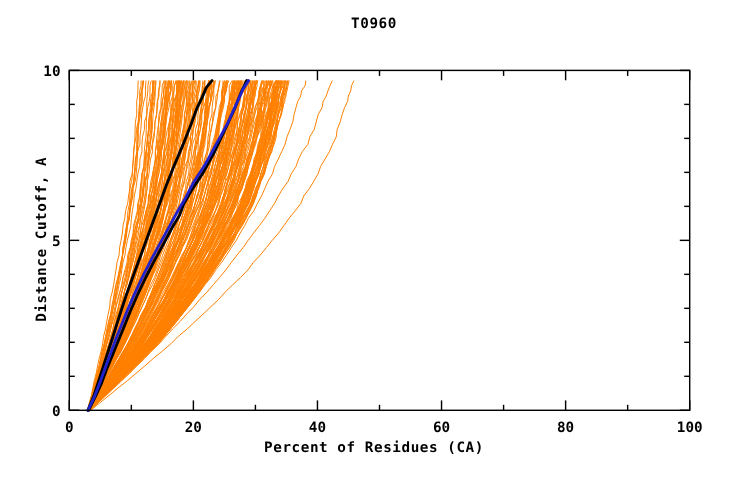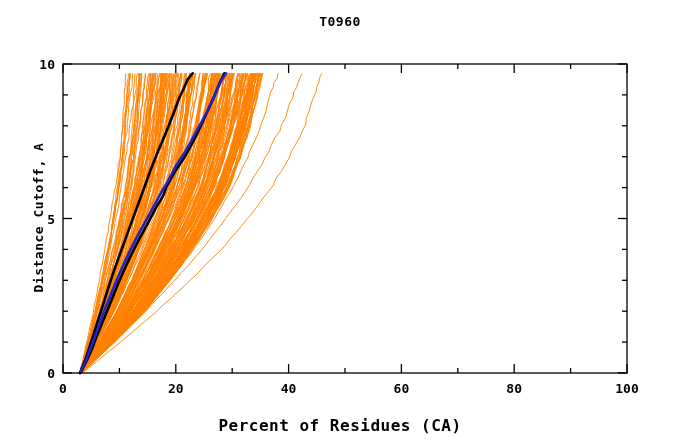--- a/index.html
+++ b/index.html
@@ -31,25 +31,24 @@
     font-weight: bold;
     letter-spacing: 0.5px;
     font-family: "DejaVu Sans Mono", "Liberation Mono", monospace;
   }
   .xlabel {
     position: absolute;
     left: 0;
     top: 400px;
     width: 680px;
     text-align: center;
-    font-size: 16px;
+    font-size: 13px;
     font-weight: bold;
     letter-spacing: 0.5px;
     font-family: "DejaVu Sans Mono", "Liberation Mono", monospace;
-    margin-top: 16px;
   }
   .ylabel {
     position: absolute;
     left: -82px;
     top: 210px;
     width: 240px;
     text-align: center;
     font-size: 13px;
     font-weight: bold;
     letter-spacing: 0.5px;

